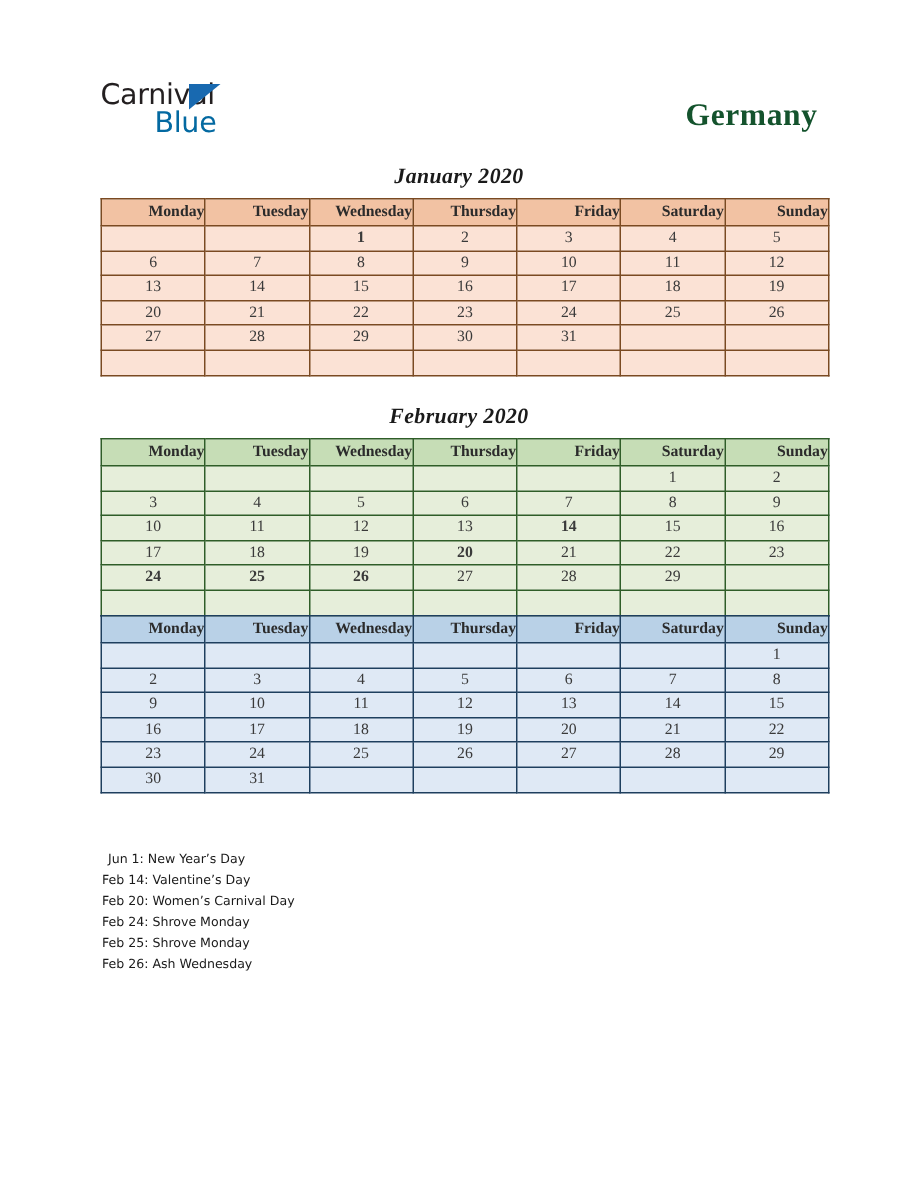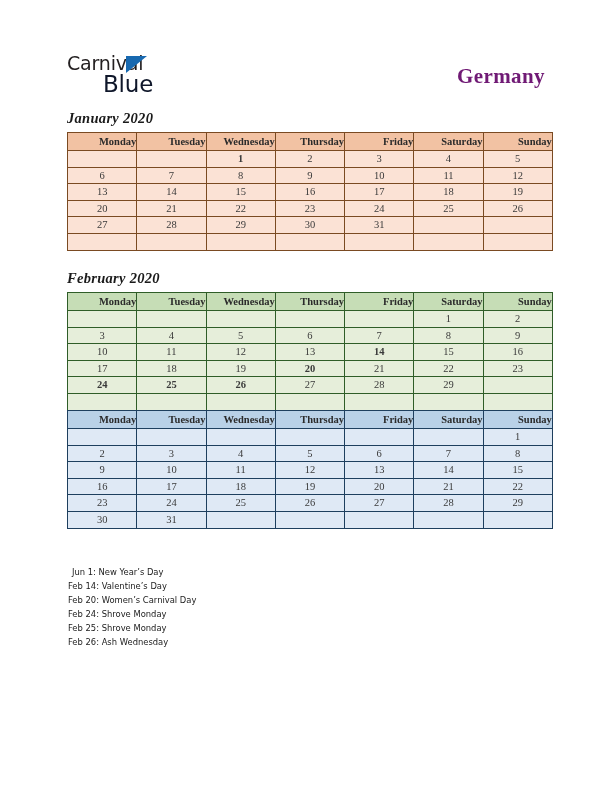--- a/index.html
+++ b/index.html
@@ -46,47 +46,47 @@
     width: 0;
     height: 0;
     border-left: 21px solid #1869b0;
     border-bottom: 17px solid transparent;
   }
   .logo-blue {
     position: absolute;
     left: 36px;
     top: 19px;
     font-family: "DejaVu Sans", sans-serif;
-    font-size: 23px;
-    color: #0f172a;
+    font-size: 19px;
+    color: #0369a1;
     letter-spacing: -0.2px;
   }
   .country-title {
     position: absolute;
     right: 67px;
     top: 20px;
     font-family: "Liberation Serif", serif;
     font-weight: bold;
     font-size: 21px;
-    color: #701a75;
+    color: #14532d;
     letter-spacing: 0.4px;
   }
 
   
   .calendar-block {
     position: absolute;
     left: 67px;
     width: 478px;
   }
   #block-jan { top: 110px; }
   #block-feb { top: 270px; }
   #block-mar { top: 410px; }
 
   .month-title {
-    text-align: left;
+    text-align: center;
     font-family: "Liberation Serif", serif;
     font-weight: bold;
     font-style: italic;
     font-size: 14.5px;
     color: #1a1a1a;
     margin-bottom: 5px;
     letter-spacing: 0.3px;
   }
 
   table.cal {

